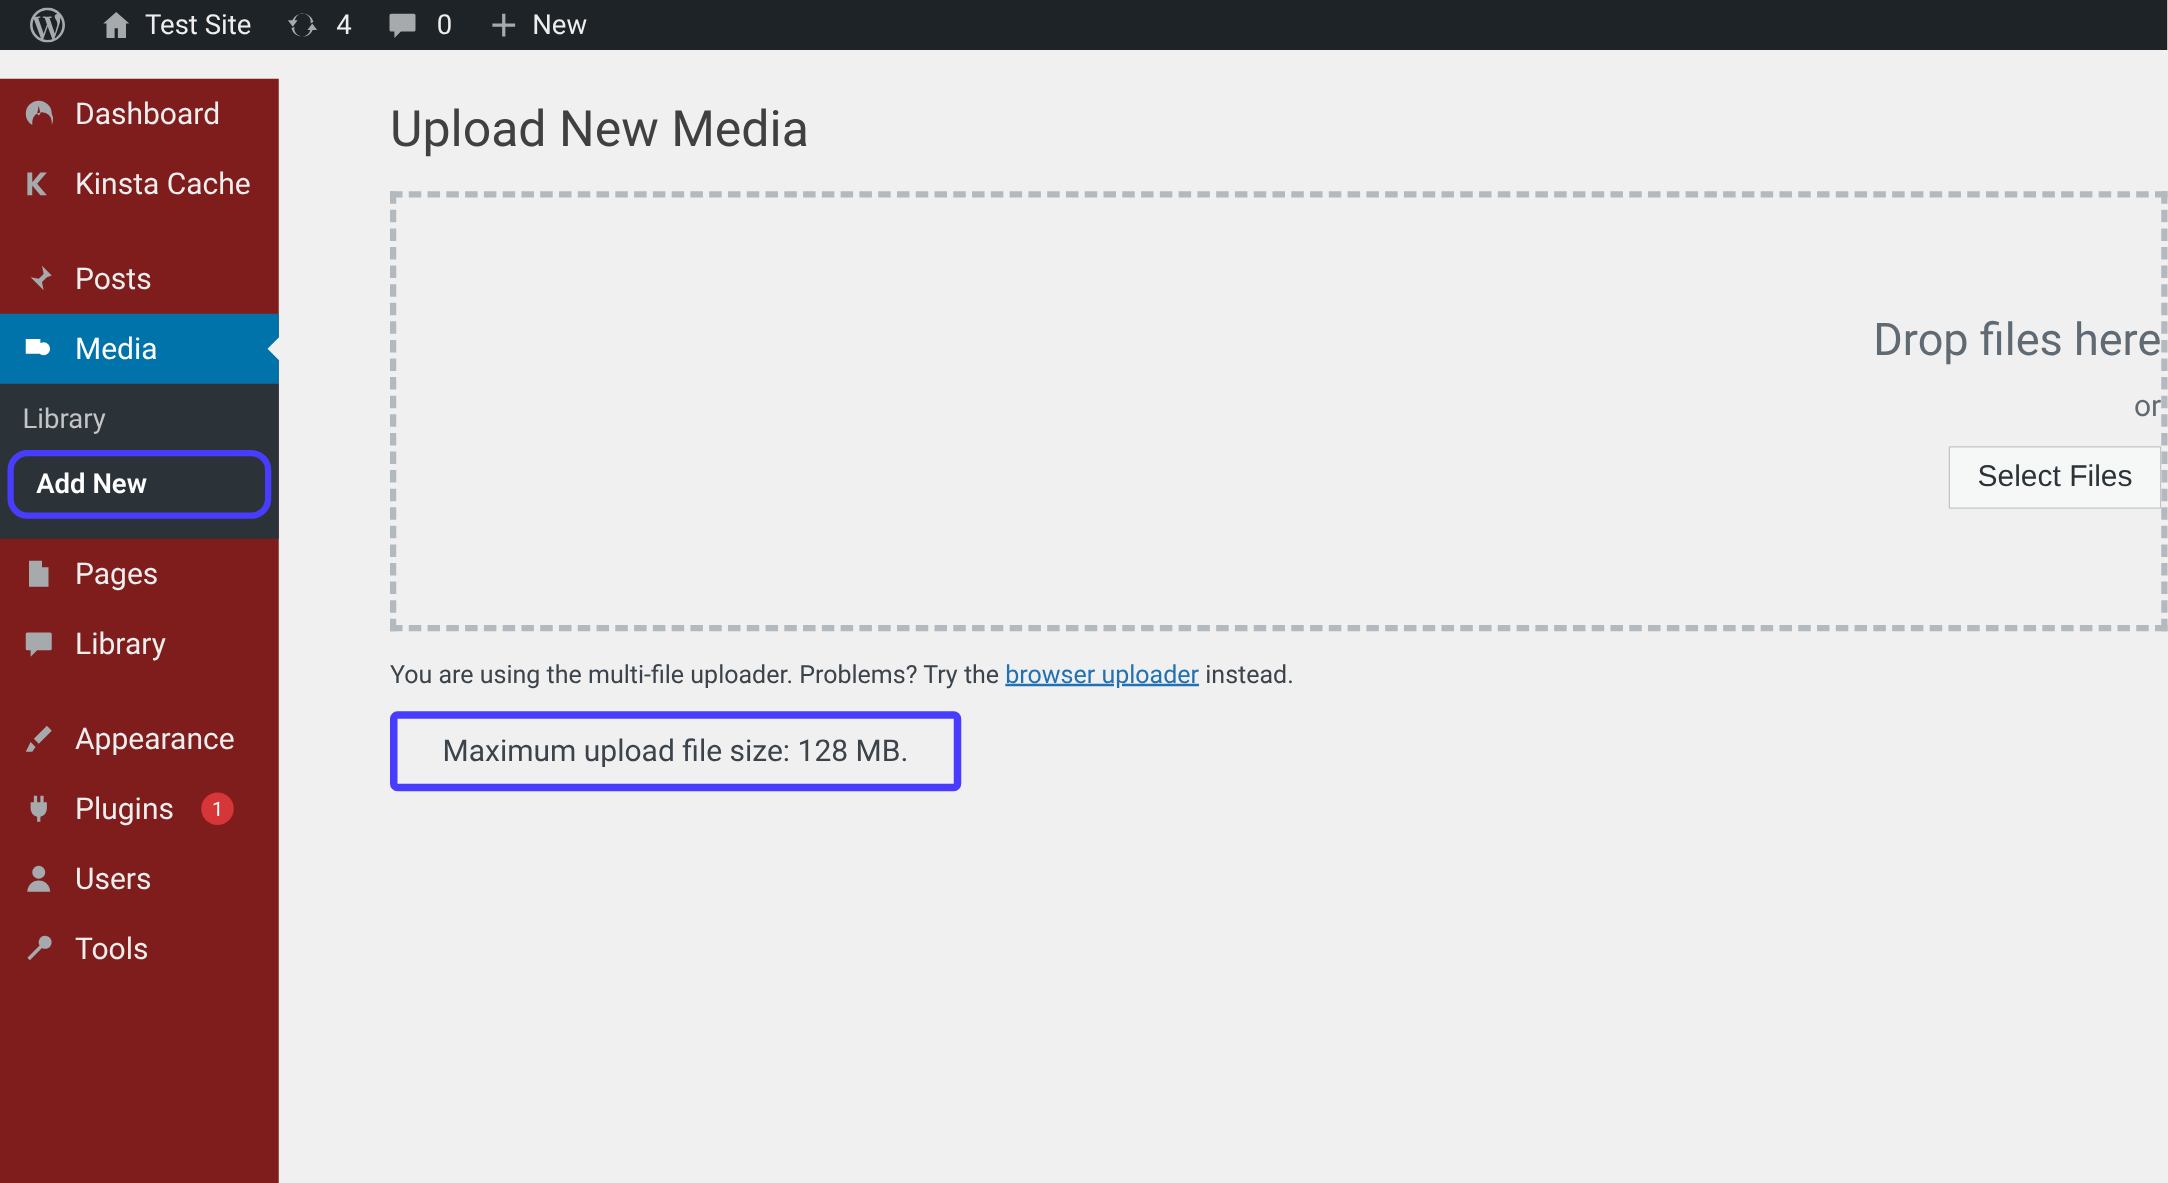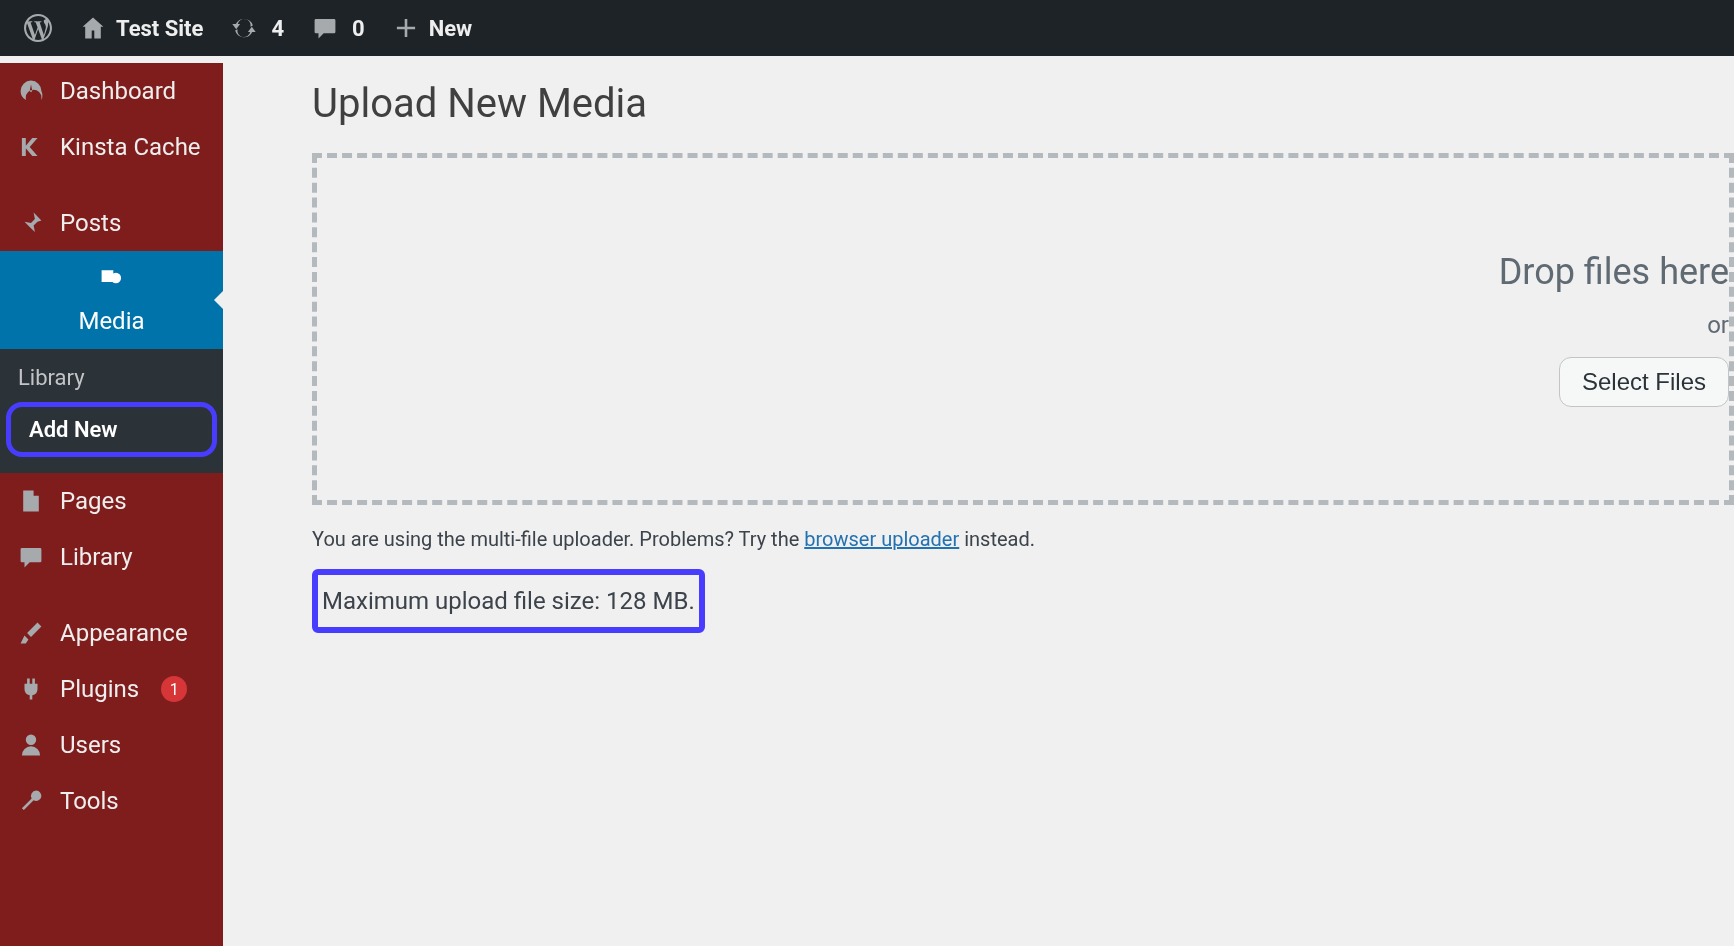--- a/index.html
+++ b/index.html
@@ -5,28 +5,27 @@
   * { box-sizing: border-box; margin: 0; padding: 0; }
   body {
     font-family: -apple-system, BlinkMacSystemFont, "Segoe UI", Roboto, sans-serif;
     background: #f0f0f1;
     width: 1734px;
     height: 946px;
     overflow: hidden;
   }
   
   .admin-bar {
-    height: 56px;
+    height: 40px;
     background: #1d2327;
     color: #c3c4c7;
     display: flex;
     align-items: center;
     padding: 0 10px;
     font-size: 22px;
-    font-weight: bold;
   }
   .admin-bar .bar-item {
     display: flex;
     align-items: center;
     padding: 0 14px;
     height: 100%;
     cursor: pointer;
     gap: 10px;
   }
   .admin-bar .bar-item span.txt { color:#eee; }
@@ -46,21 +45,21 @@
   .menu-item {
     display: flex;
     align-items: center;
     padding: 14px 18px;
     font-size: 24px;
     color: #eee;
     cursor: pointer;
     gap: 16px;
   }
   .menu-item svg { fill:#a7aaad; width:26px; height:26px; flex-shrink:0; }
-  .menu-item.active { background:#0073aa; color:#fff;flex-direction:column; }
+  .menu-item.active { background:#0073aa; color:#fff; }
   .menu-item.active svg { fill:#fff; }
   .menu-item.active { position: relative; }
   .menu-item.active::after {
     content:""; position:absolute; right:-1px; top:50%; transform:translateY(-50%);
     border: 10px solid transparent; border-right-color:#f0f0f1;
   }
   .submenu { background:#2c3338; padding: 6px 0 10px 0; }
   .submenu .sub-item { padding:10px 18px; font-size:22px; color:#c3c4c7; cursor:pointer; }
   .submenu .sub-item.current { color:#fff; font-weight:600; }
   .highlight-box-1 { border:5px solid #483dff; border-radius:16px; margin:2px 6px 6px 6px; }
@@ -79,28 +78,28 @@
   .page-title { font-size:40px; font-weight:400; color:#404040; margin-bottom:26px; }
   .dropzone {
     border:5px dashed #b4b9be; background:#f0f0f1;
     height:352px; margin-right:0; display:flex; flex-direction:column;
     align-items:flex-end; justify-content:center; gap:18px;
     color:#606a73; margin-left:0; padding-left:700px;
   }
   .drop-title { font-size:36px; color:#606a73; }
   .drop-or { font-size:24px; color:#606a73; }
   .select-btn {
-    background:#f6f7f7; border:1px solid #c3c4c7; border-radius:12px;
+    background:#f6f7f7; border:1px solid #c3c4c7; border-radius:0;
     padding:10px 22px; font-size:24px; color:#2c3338; cursor:pointer;
   }
   .note { font-size:20px; color:#3c434a; margin-top:22px; }
   .note a { color:#2271b1; text-decoration:underline; }
   .max-box {
     display:inline-block; border:6px solid #483dff; border-radius:6px;
-    padding:12px 4px; margin-top:18px; font-size:24px; color:#3c434a;
+    padding:12px 36px; margin-top:18px; font-size:24px; color:#3c434a;
   }
 </style>
 </head>
 <body>
 
 <div class="admin-bar">
   <div class="bar-item">
     <svg width="28" height="28" viewBox="0 0 20 20">
         <path d="M10 0C4.5 0 0 4.5 0 10s4.5 10 10 10 10-4.5 10-10S15.5 0 10 0zM1.5 10c0-1.2.3-2.4.7-3.4l4 11C3.5 16.2 1.5 13.3 1.5 10zm8.5 8.5c-.8 0-1.6-.1-2.4-.3l2.5-7.4 2.6 7.2c0 .1 0 .1.1.1-.9.3-1.8.4-2.8.4zm1.2-12.5c.5 0 1-.1 1-.1.5 0 .4-.7-.1-.7 0 0-1.4.1-2.3.1-.8 0-2.2-.1-2.2-.1-.5 0-.5.7-.1.7 0 0 .4.1.9.1l1.3 3.7L7.8 15 4.7 6c.5 0 1-.1 1-.1.5 0 .4-.7 0-.7 0 0-1.4.1-2.3.1h-.5C4.4 3 7 1.5 10 1.5c2.2 0 4.2.8 5.7 2.2H15.5c-.8 0-1.4.7-1.4 1.5 0 .7.4 1.3.8 2 .3.5.7 1.3.7 2.3 0 .7-.3 1.5-.6 2.7l-.8 2.8-3-8.9zm6.1-.3c.8 1.3 1.2 2.8 1.2 4.3 0 3.3-1.8 6.2-4.5 7.7l2.6-7.5c.5-1.2.6-2.2.6-3 .1-.6.1-1 .1-1.5z"></path>
       </svg>

